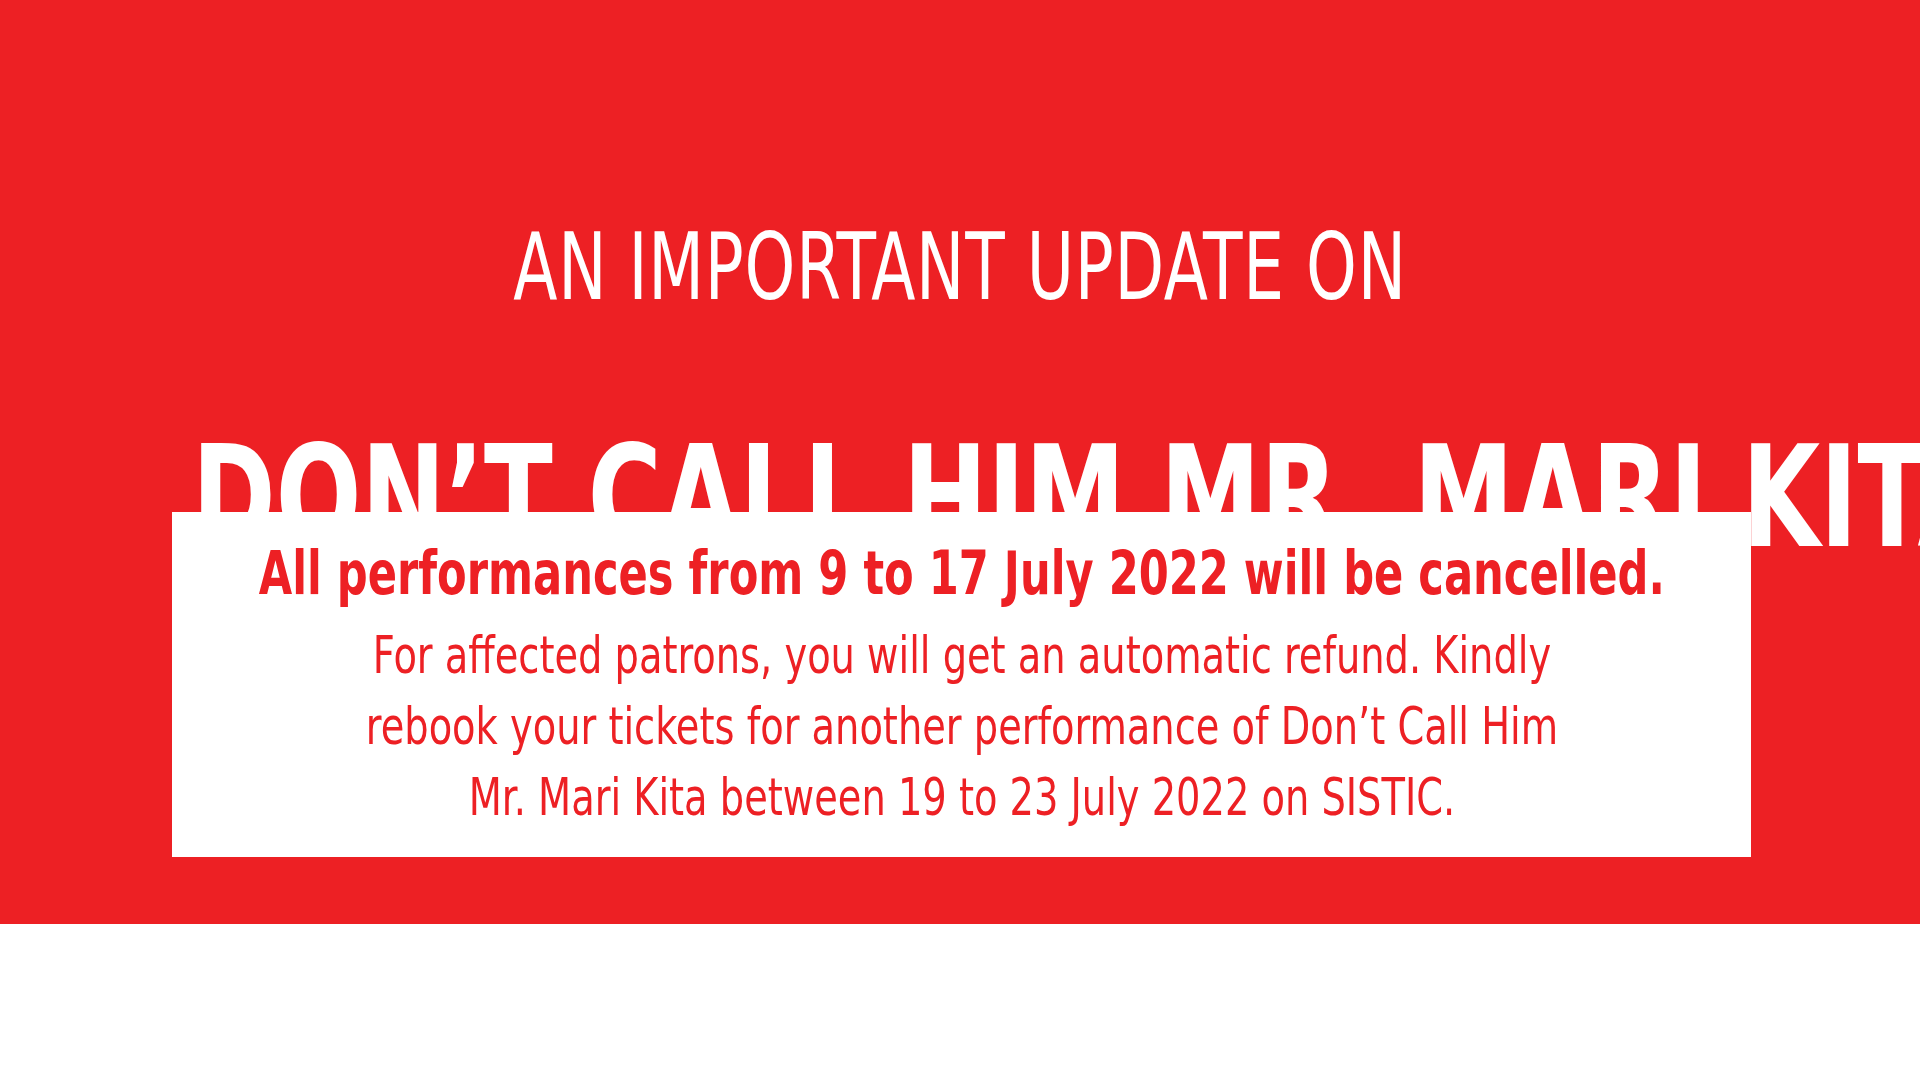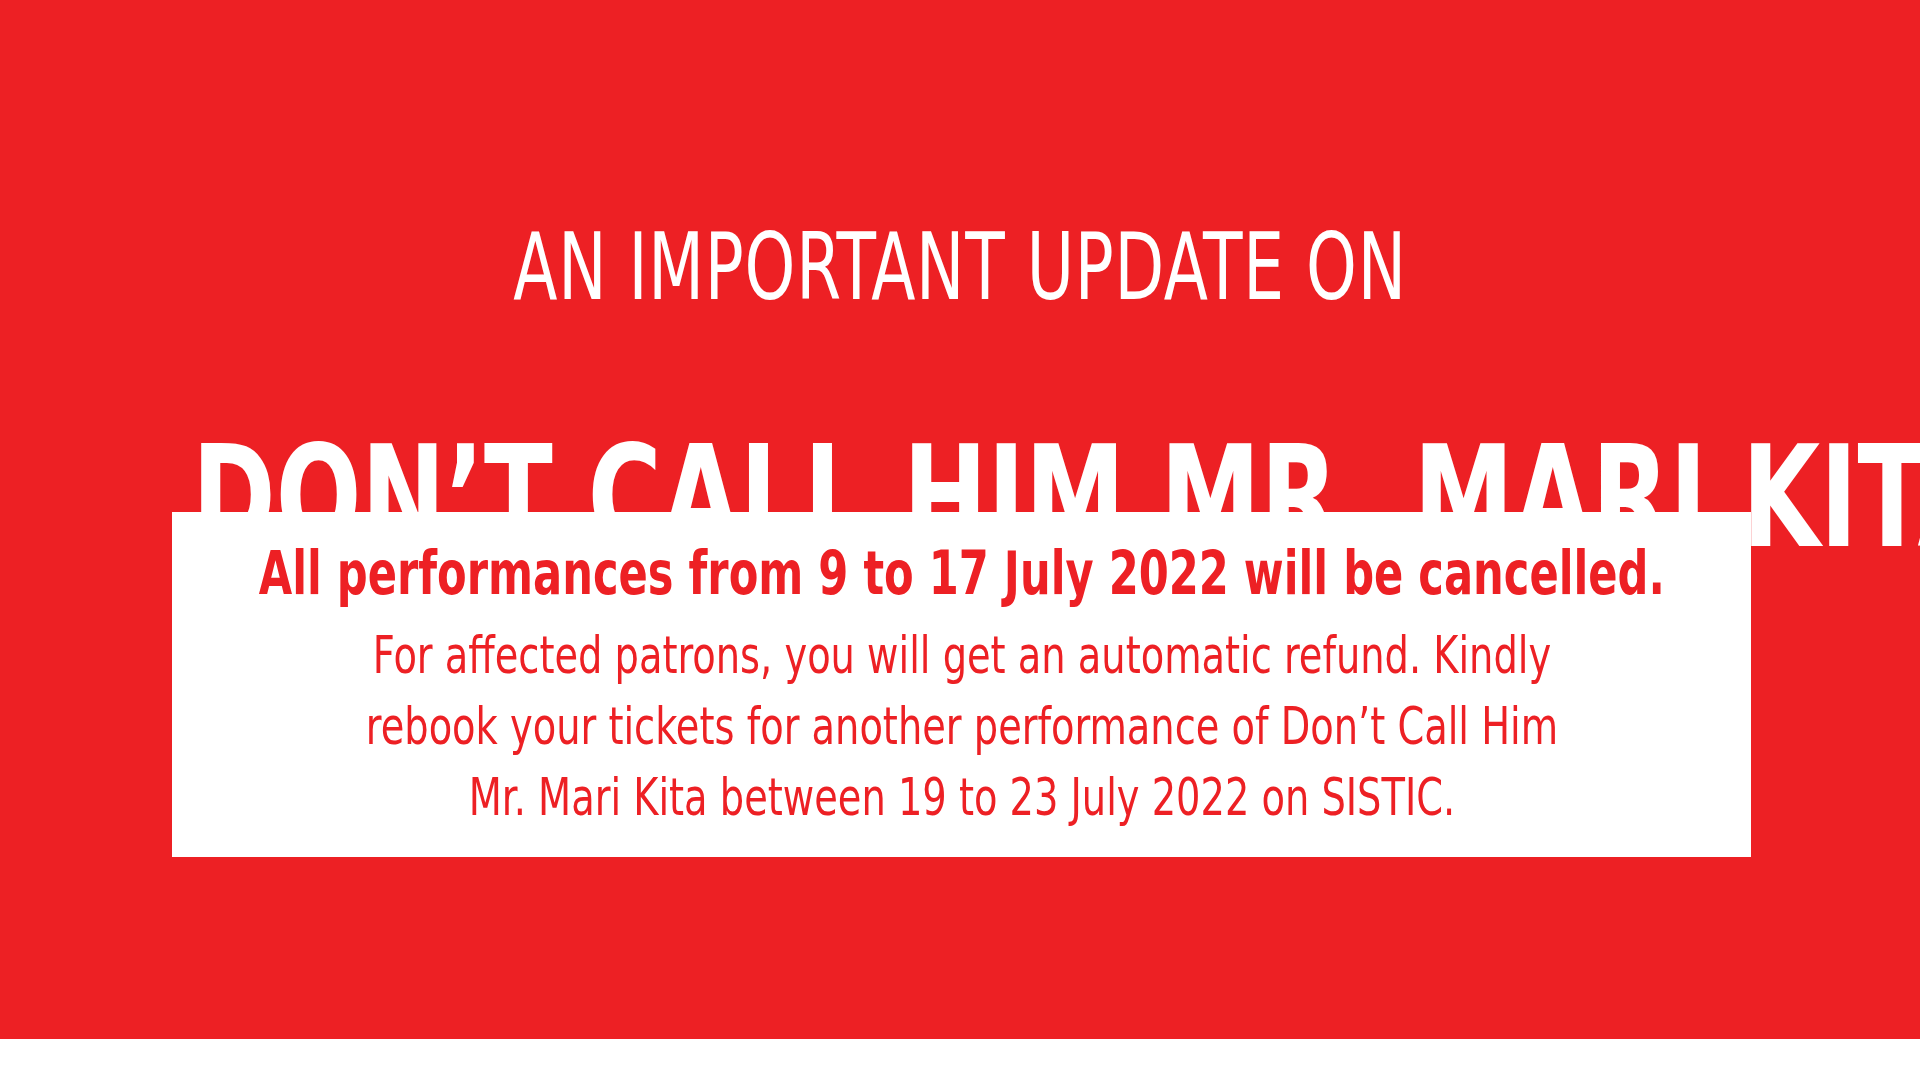--- a/index.html
+++ b/index.html
@@ -9,21 +9,21 @@
   body {
     width: 1920px;
     height: 1080px;
     overflow: hidden;
     font-family: "Liberation Sans", sans-serif;
   }
 
   #announcement-poster {
     position: relative;
     width: 1920px;
-    height: 1039px;
+    height: 924px;
     background: #ED2024;
     box-sizing: border-box;
     display: flex;
     flex-direction: column;
     align-items: center;
   }
 
   
   .kicker {
     position: absolute;

